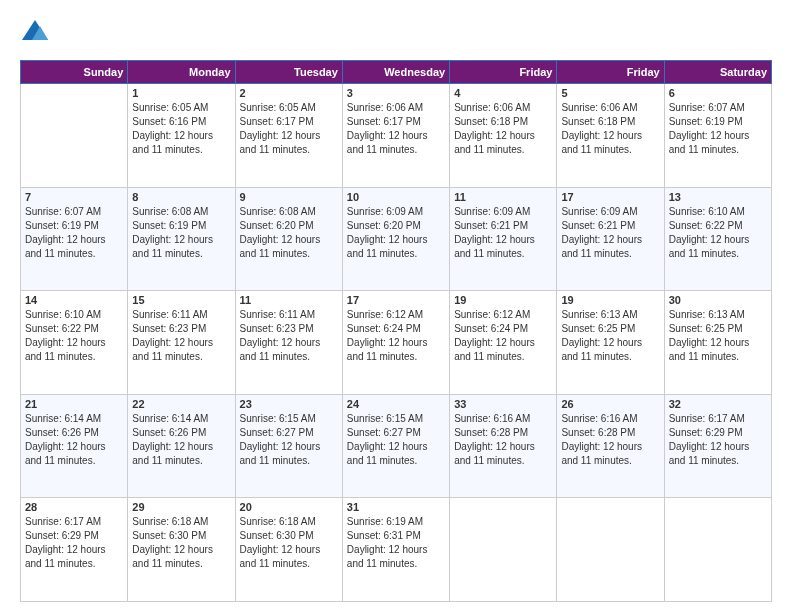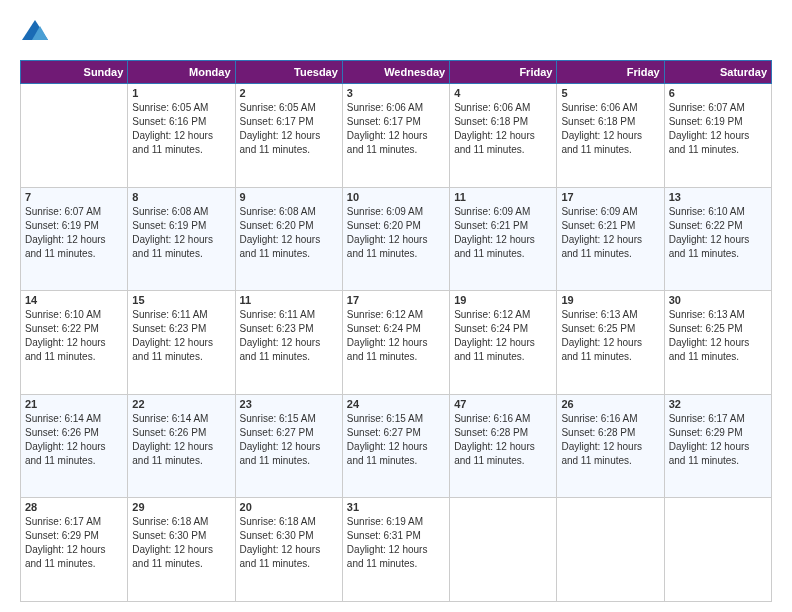--- a/index.html
+++ b/index.html
@@ -306,21 +306,21 @@
 and 11 minutes.</div>
           </td>
           <td>
             <span class="day-number">24</span>
             <div class="day-info" style="white-space: pre-line;">Sunrise: 6:15 AM
 Sunset: 6:27 PM
 Daylight: 12 hours
 and 11 minutes.</div>
           </td>
           <td>
-            <span class="day-number">47</span>
+            <span class="day-number">33</span>
             <div class="day-info" style="white-space: pre-line;">Sunrise: 6:16 AM
 Sunset: 6:28 PM
 Daylight: 12 hours
 and 11 minutes.</div>
           </td>
           <td>
             <span class="day-number">26</span>
             <div class="day-info" style="white-space: pre-line;">Sunrise: 6:16 AM
 Sunset: 6:28 PM
 Daylight: 12 hours

